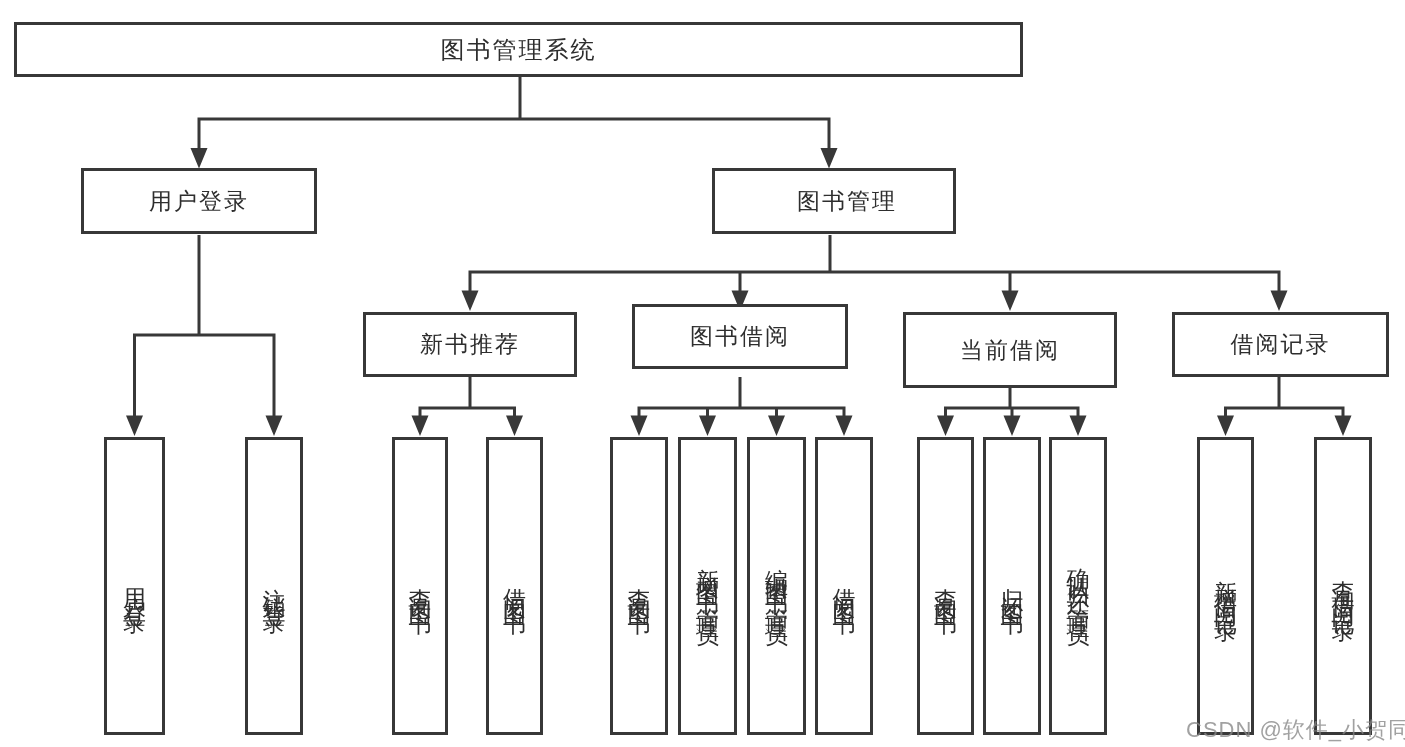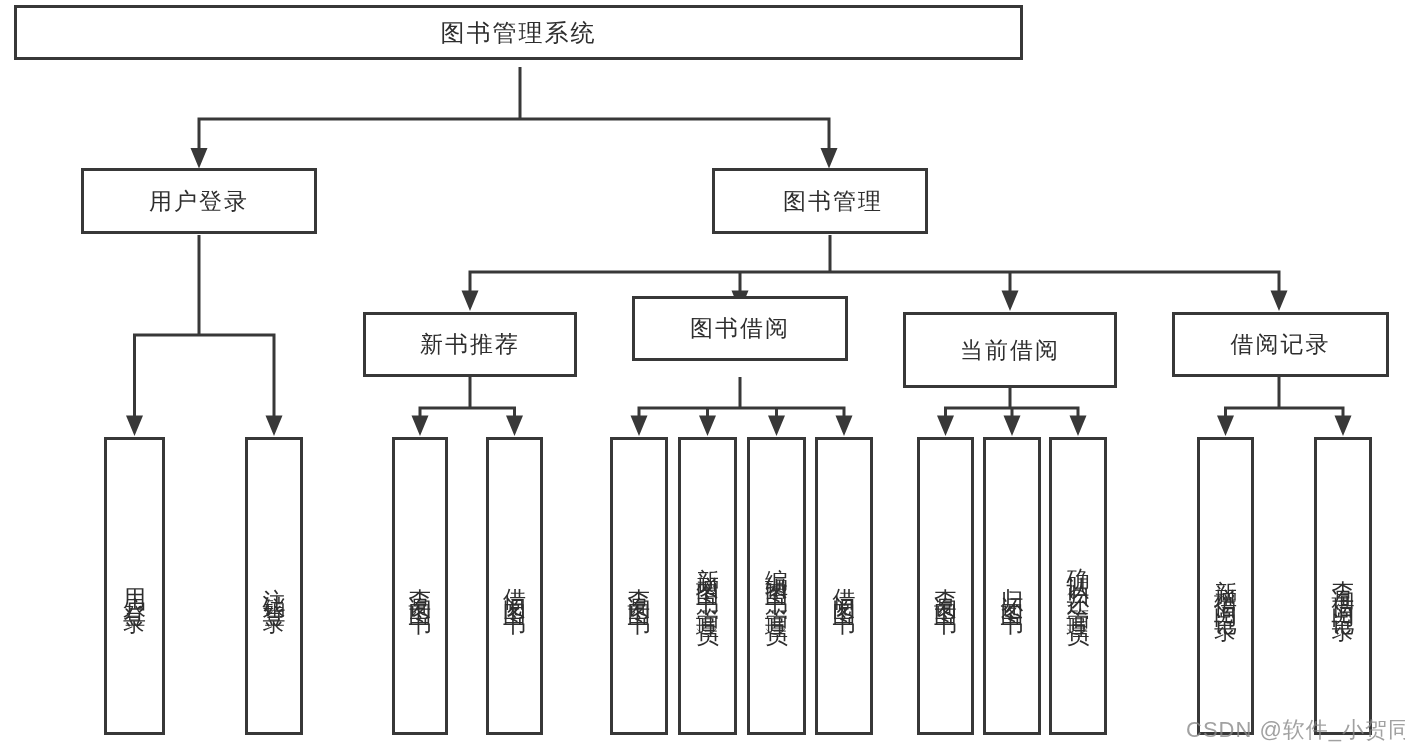--- a/index.html
+++ b/index.html
@@ -113,35 +113,35 @@
         M768 415.5 L785 415.5 L776.5 436 Z
         M835.5 415.5 L852.5 415.5 L844 436 Z
         M937 415.5 L954 415.5 L945.5 436 Z
         M1003.5 415.5 L1020.5 415.5 L1012 436 Z
         M1069.5 415.5 L1086.5 415.5 L1078 436 Z
         M1217 415.5 L1234 415.5 L1225.5 436 Z
         M1334.5 415.5 L1351.5 415.5 L1343 436 Z"></path>
     </g>
   </svg>
 
-  <div class="node root" style="left:14px; top:5px; width:1009px; height:55px;">
+  <div class="node root" style="left:14px; top:22px; width:1009px; height:55px;">
     <span class="hlabel">图书管理系统</span>
   </div>
 
   <div class="node" style="left:81px; top:168px; width:236px; height:66px;">
     <span class="hlabel">用户登录</span>
   </div>
-  <div class="node" style="left:712px; top:168px; width:216px; height:66px;padding-left:26px;">
+  <div class="node" style="left:712px; top:168px; width:244px; height:66px;padding-left:26px;">
     <span class="hlabel">图书管理</span>
   </div>
 
   <div class="node" style="left:363px; top:312px; width:214px; height:65px;text-align:center;">
     <span class="hlabel">新书推荐</span>
   </div>
-  <div class="node" style="left:632px; top:296px; width:216px; height:65px;">
+  <div class="node" style="left:632px; top:304px; width:216px; height:65px;">
     <span class="hlabel">图书借阅</span>
   </div>
   <div class="node" style="left:903px; top:312px; width:214px; height:76px;">
     <span class="hlabel">当前借阅</span>
   </div>
   <div class="node" style="left:1172px; top:312px; width:217px; height:65px;">
     <span class="hlabel">借阅记录</span>
   </div>
 
   <div class="node vnode" style="left:104px; width:61px;">

